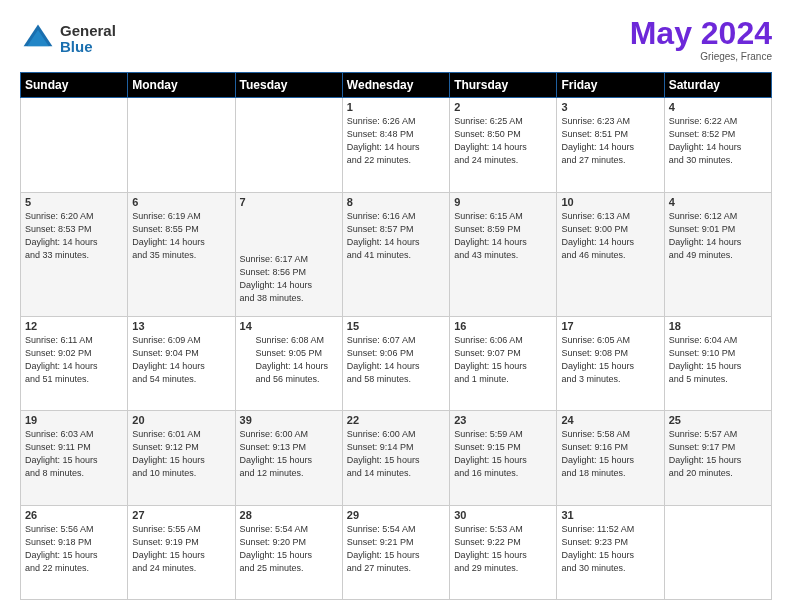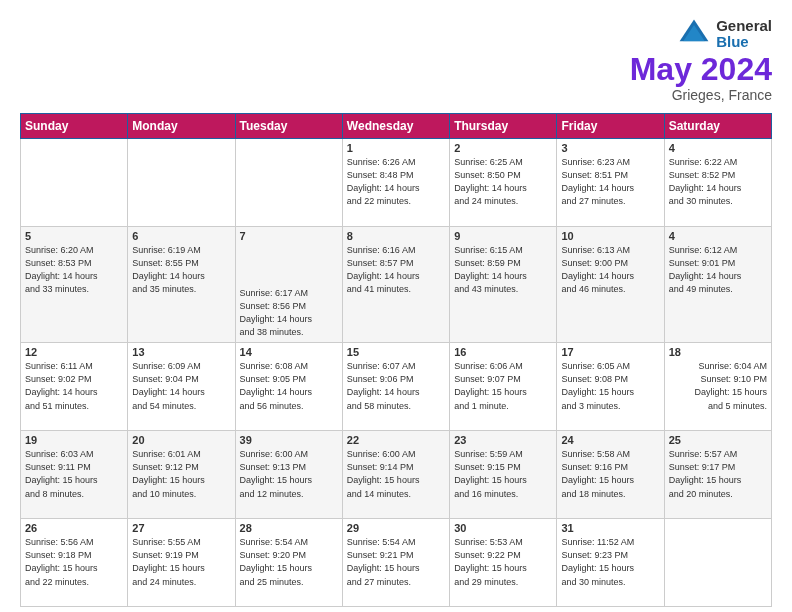--- a/index.html
+++ b/index.html
@@ -13,23 +13,22 @@
     .page {
       width: 792px;
       height: 612px;
       padding: 16px 20px 12px 20px;
       display: flex;
       flex-direction: column;
     }
     .header {
       display: flex;
       justify-content: space-between;
-      align-items: flex-end;
+      align-items: center;
       margin-bottom: 10px;
-      flex-direction: column;
     }
     .logo {
       display: flex;
       align-items: center;
       gap: 4px;
     }
     .logo-text {
       display: flex;
       flex-direction: column;
       line-height: 1.1;
@@ -51,32 +50,32 @@
     .title-block {
       text-align: right;
     }
     .title-month {
       font-size: 32px;
       font-weight: bold;
       color: #6d28d9;
       line-height: 1.1;
     }
     .title-location {
-      font-size: 14px;
+      font-size: 10px;
       color: #555;
     }
     .calendar {
       flex: 1;
       border: 1px solid #ccc;
       border-collapse: collapse;
       width: 100%;
       table-layout: fixed;
     }
     .calendar th {
-      background: #be185d;
+      background: #000000;
       color: #fff;
       font-size: 12px;
       font-weight: bold;
       padding: 5px 4px;
       text-align: left;
       border: 1px solid #1e5fa0;
     }
     .calendar td {
       vertical-align: top;
       border: 1px solid #ccc;
@@ -231,21 +230,21 @@
           </td>
           <td>
             <div class="day-number">13</div>
             <div class="day-info" style="white-space: pre-line;">Sunrise: 6:09 AM
 Sunset: 9:04 PM
 Daylight: 14 hours
 and 54 minutes.</div>
           </td>
           <td>
             <div class="day-number">14</div>
-            <div class="day-info" style="white-space: pre-line;">Sunrise: 6:08 AM
+            <div class="day-info" style="white-space: pre-line; margin-left: 16px;">Sunrise: 6:08 AM
 Sunset: 9:05 PM
 Daylight: 14 hours
 and 56 minutes.</div>
           </td>
           <td>
             <div class="day-number">15</div>
             <div class="day-info" style="white-space: pre-line;">Sunrise: 6:07 AM
 Sunset: 9:06 PM
 Daylight: 14 hours
 and 58 minutes.</div>
@@ -259,21 +258,21 @@
           </td>
           <td>
             <div class="day-number">17</div>
             <div class="day-info" style="white-space: pre-line;">Sunrise: 6:05 AM
 Sunset: 9:08 PM
 Daylight: 15 hours
 and 3 minutes.</div>
           </td>
           <td>
             <div class="day-number">18</div>
-            <div class="day-info" style="white-space: pre-line; text-align: right;">Sunrise: 6:04 AM
+            <div class="day-info" style="white-space: pre-line;">Sunrise: 6:04 AM
 Sunset: 9:10 PM
 Daylight: 15 hours
 and 5 minutes.</div>
           </td>
         </tr>
         <tr>
           <td>
             <div class="day-number">19</div>
             <div class="day-info" style="white-space: pre-line;">Sunrise: 6:03 AM
 Sunset: 9:11 PM

